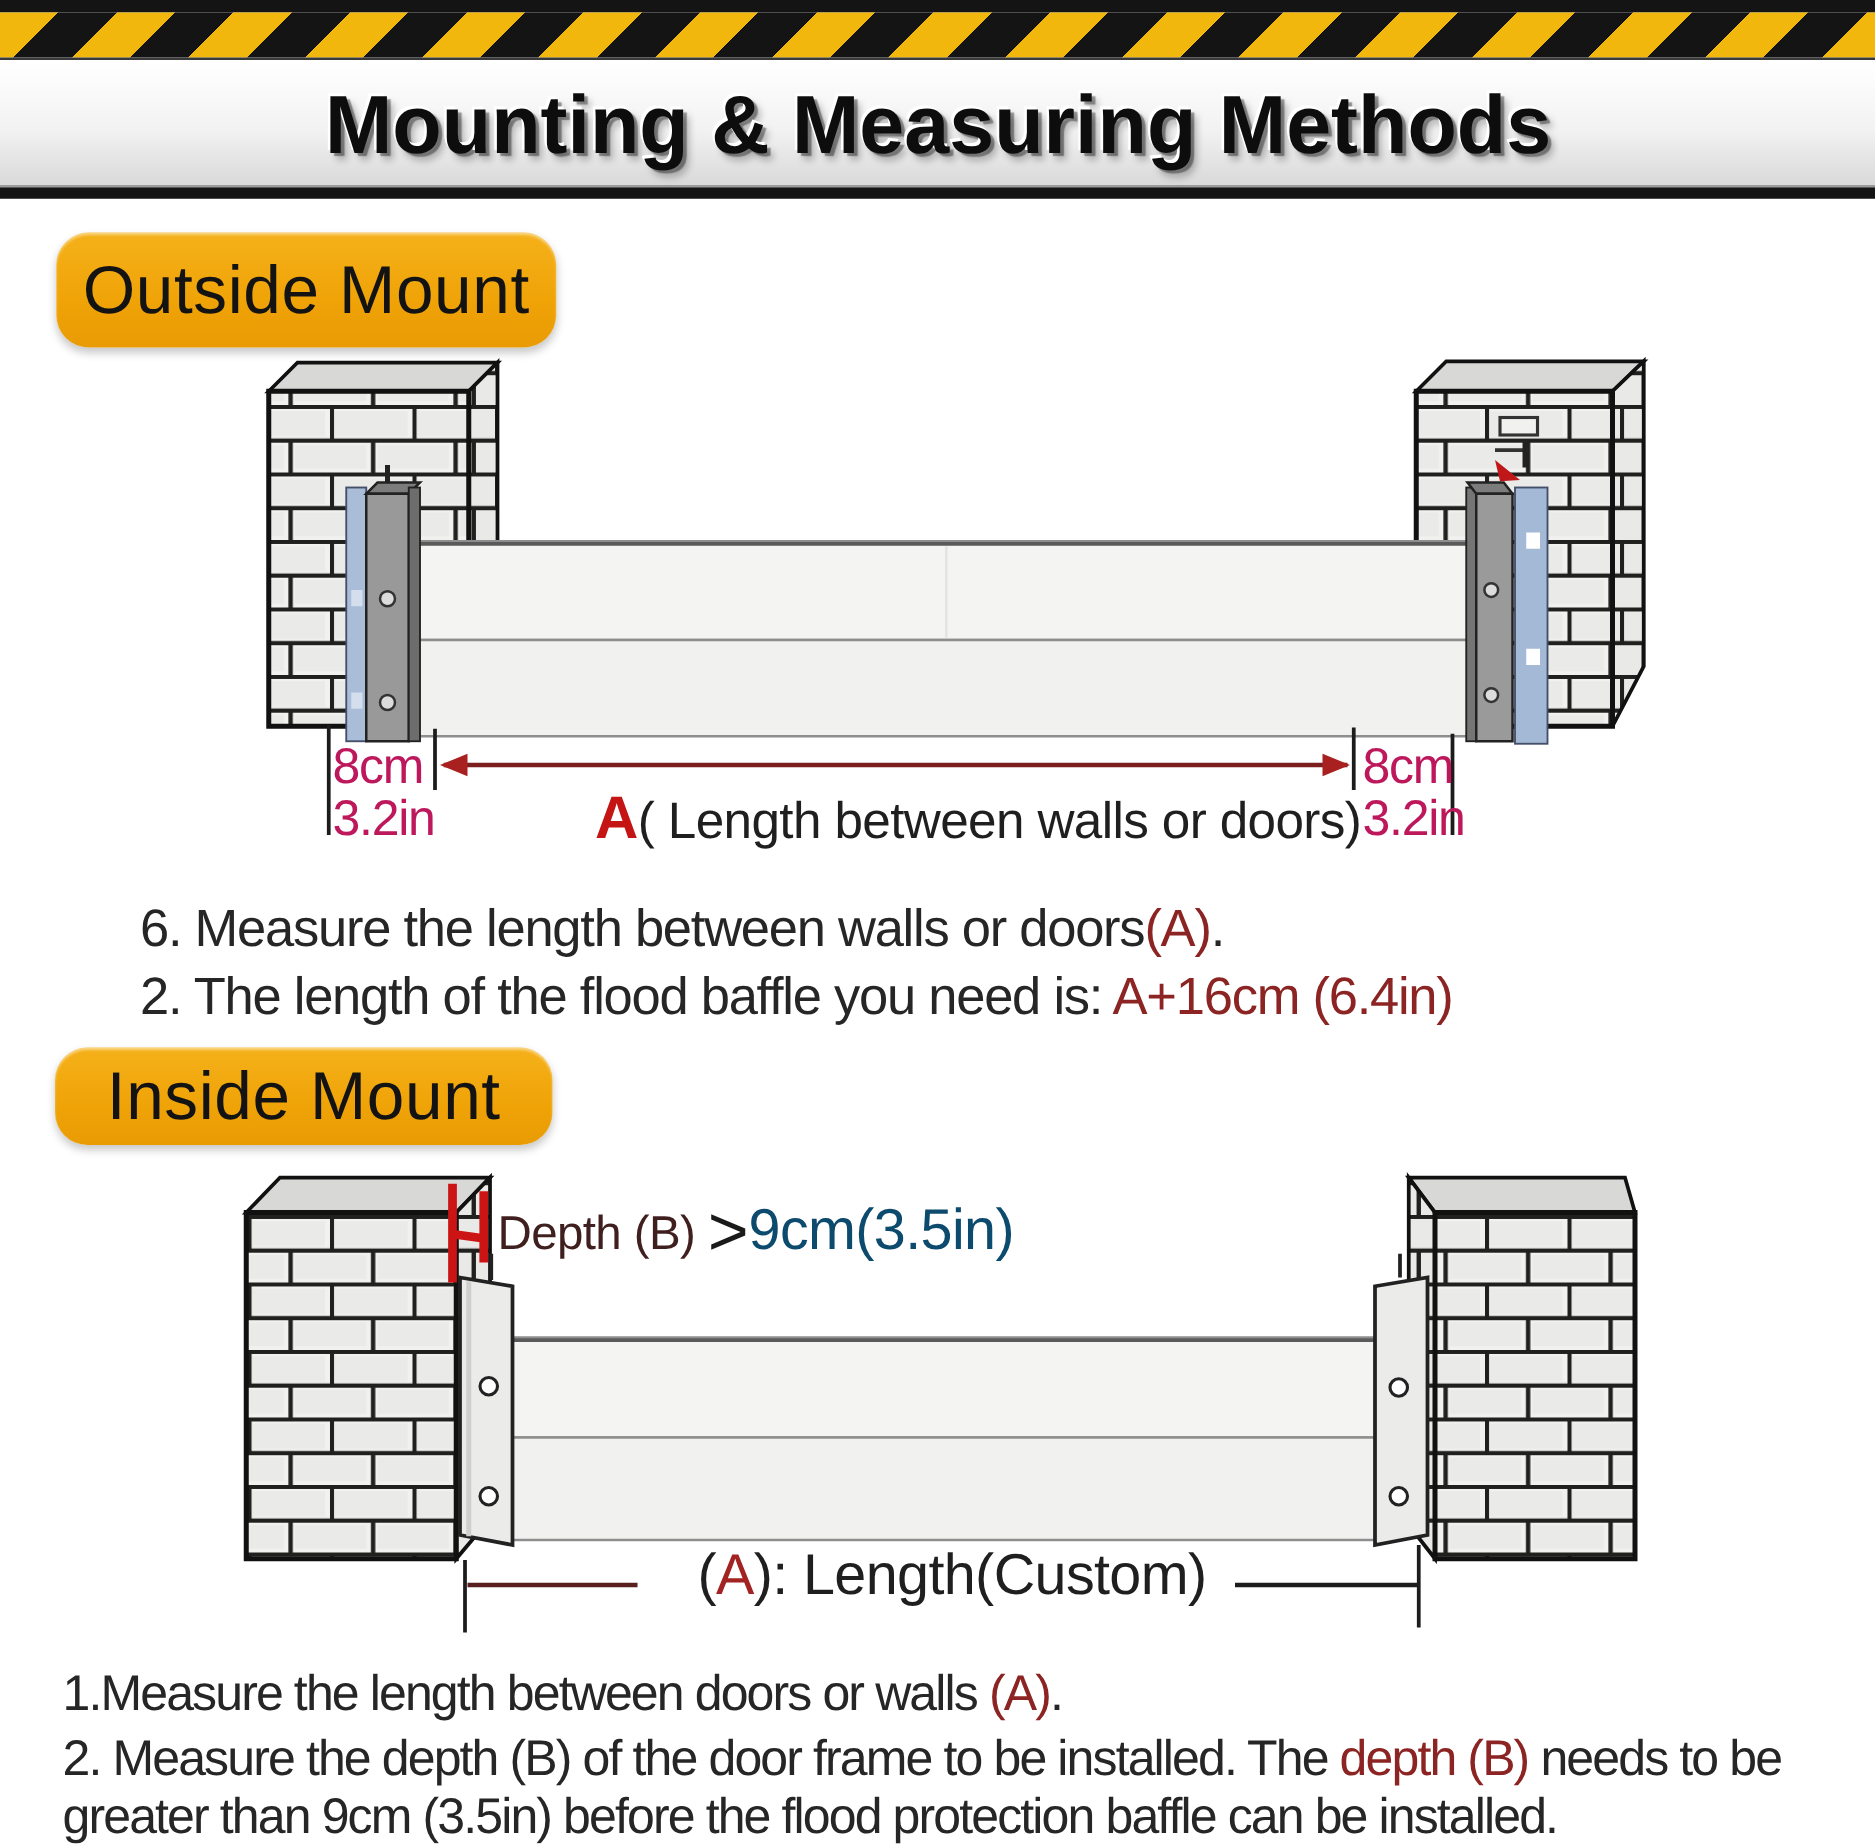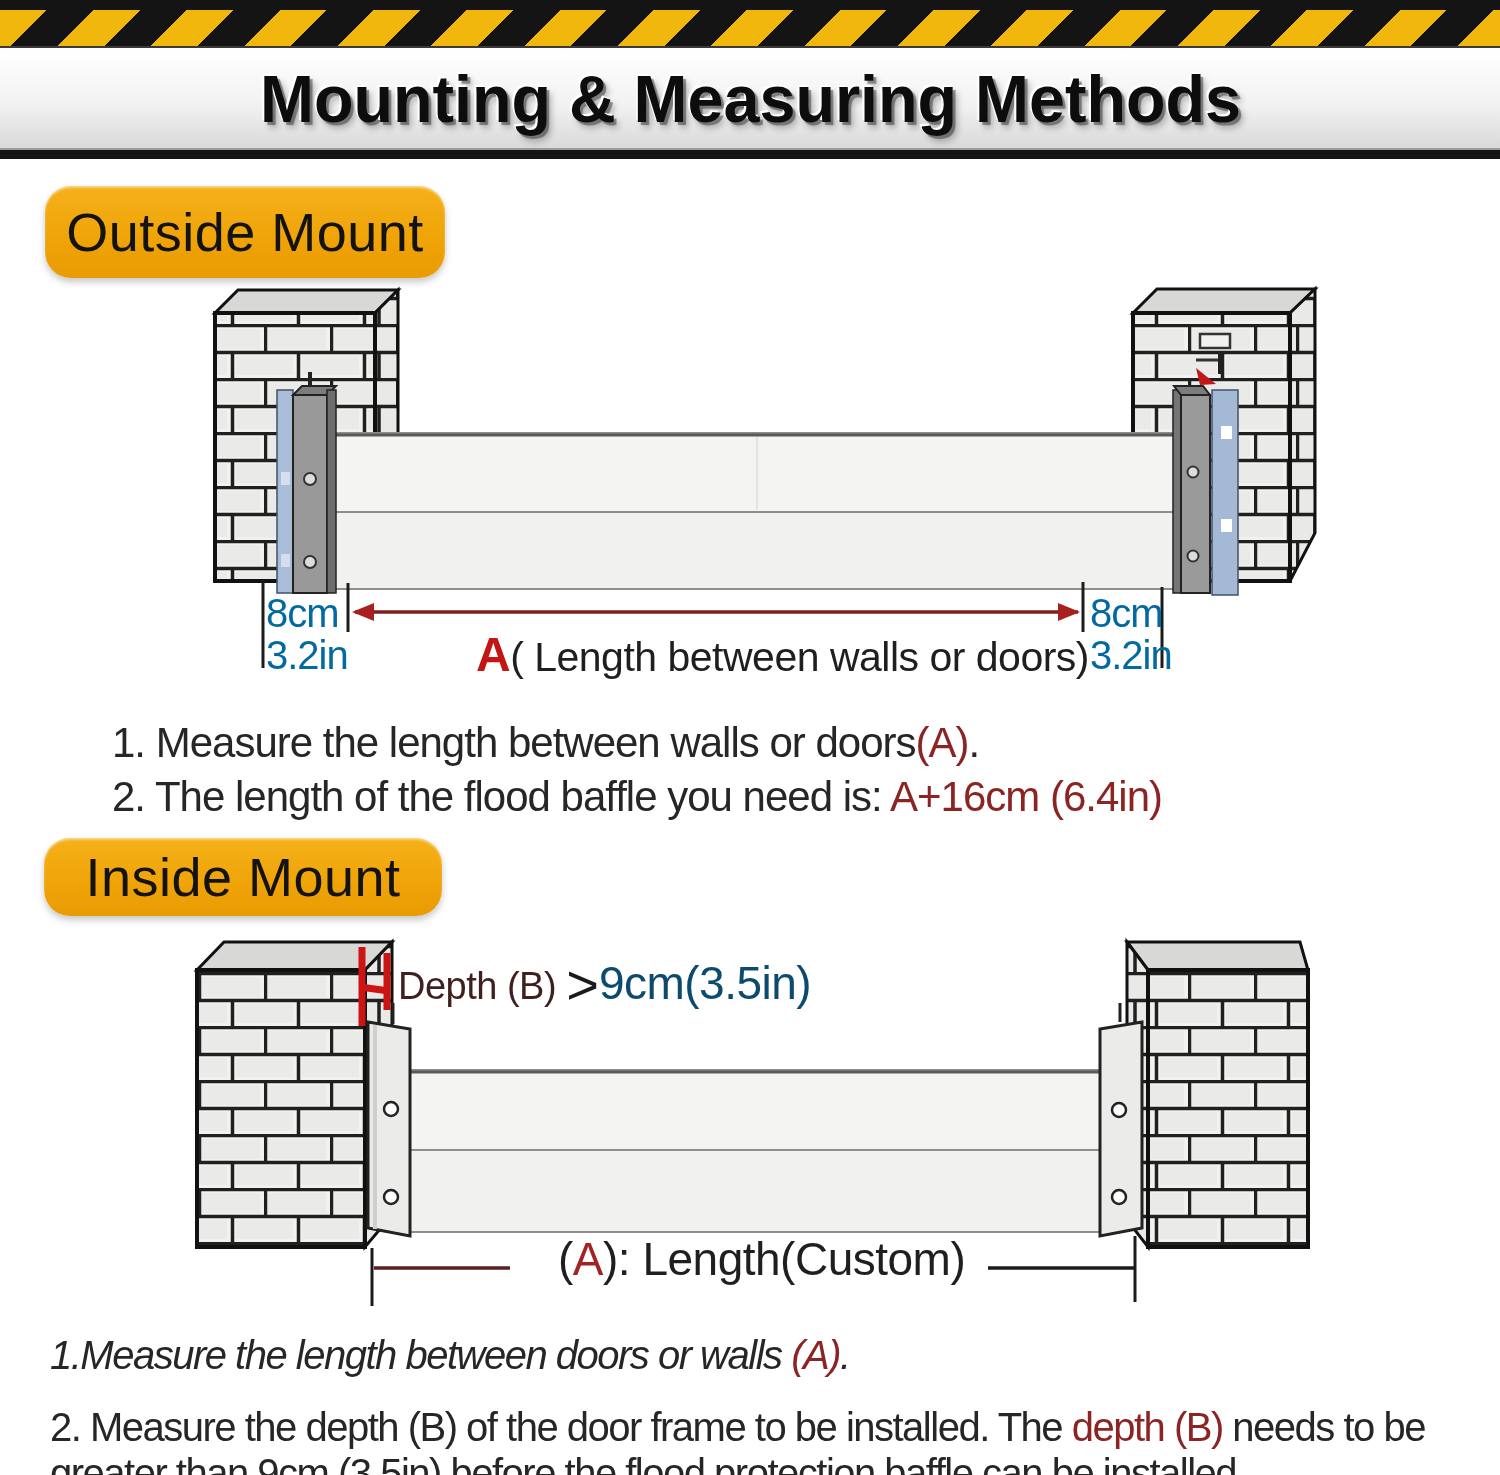--- a/index.html
+++ b/index.html
@@ -32,29 +32,29 @@
     border-radius:26px; display:flex; align-items:center; justify-content:center;
     color:#131313; font-size:54px; letter-spacing:0.5px;
     box-shadow:0 4px 7px rgba(0,0,0,0.22), inset 0 2px 2px rgba(255,255,255,0.45);
     margin-left:17px;
   }
   #badge-outside { left:28px; top:186px; width:400px; height:92px; }
   #badge-inside  { left:27px; top:838px; width:398px; height:78px; }
   
   svg.diagram { position:absolute; left:0; }
   
-  .dim { position:absolute; font-size:40px; line-height:42px; color:#0369a1; letter-spacing:-1px; }
+  .dim { position:absolute; font-size:40px; line-height:42px; color:#be185d; letter-spacing:-1px; }
   #dim-left  { left:266px; top:592px; }
   #dim-right { left:1090px; top:592px; }
   .span-label { position:absolute; left:476px; top:627px; font-size:41px; color:#1f1f1f; letter-spacing:-0.5px; white-space:nowrap; }
   .span-a { color:#c41414; font-weight:700; font-size:48px; }
   .steps { position:absolute; color:#262626; }
   #steps-outside { left:112px; top:716px; font-size:42px; letter-spacing:-1px; line-height:54px; }
   #steps-inside  { left:50px; top:1332px; font-size:40px; letter-spacing:-1.5px; width:1424px; }
-  #steps-inside .step-line1 { margin-bottom:26px; line-height:46px;font-style:italic; }
+  #steps-inside .step-line1 { margin-bottom:6px; line-height:46px; }
   #steps-inside .step-line2 { line-height:46px; }
   .red-text { color:#8b2422; }
   .depth-label { position:absolute; left:398px; top:952px; white-space:nowrap; }
   .depth-name { font-size:38px; color:#401f1f; letter-spacing:-0.5px; }
   .depth-gt   { font-size:56px; color:#1a1a1a; vertical-align:-5px; }
   .depth-val  { font-size:46px; color:#0c4a6e; letter-spacing:-0.5px; }
   .length-label { position:absolute; left:558px; top:1232px; font-size:46px; color:#1f1f1f; letter-spacing:-0.5px; white-space:nowrap; }
   .length-a { color:#a32222; }
 </style>
 </head>
@@ -153,21 +153,21 @@
   </div>
   <div class="dim" id="dim-right">
     <div>8cm</div>
     <div>3.2in</div>
   </div>
   <div class="span-label">
     <span class="span-a">A</span><span>( Length between walls or doors)</span>
   </div>
 
   <div class="steps" id="steps-outside">
-    <div><span>1. Measure the length between walls or doors</span><span class="red-text">(A)</span><span>.</span></div>
+    <div><span>6. Measure the length between walls or doors</span><span class="red-text">(A)</span><span>.</span></div>
     <div><span>2. The length of the flood baffle you need is: </span><span class="red-text">A+16cm (6.4in)</span><span></span></div>
   </div>
 
   <div class="badge" id="badge-inside">
     <span>Inside Mount</span>
   </div>
 
   <svg class="diagram" style="top:935px;width:1500px;height:380px" viewBox="0 935 1500 380">
     <defs>
       <pattern id="brickB" width="66" height="54" patternUnits="userSpaceOnUse">

